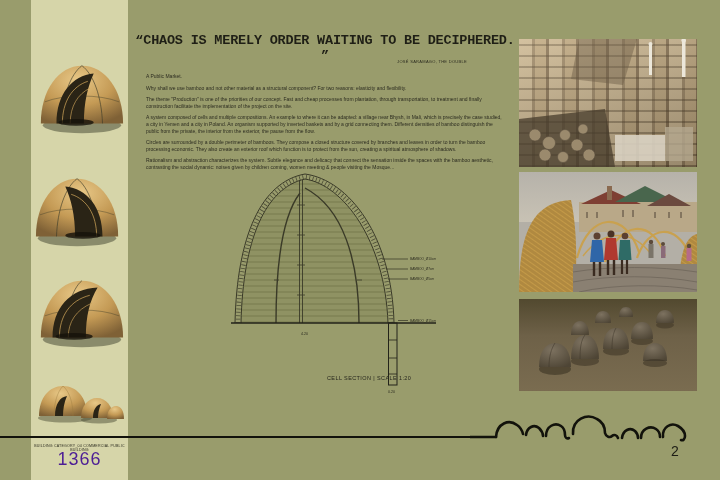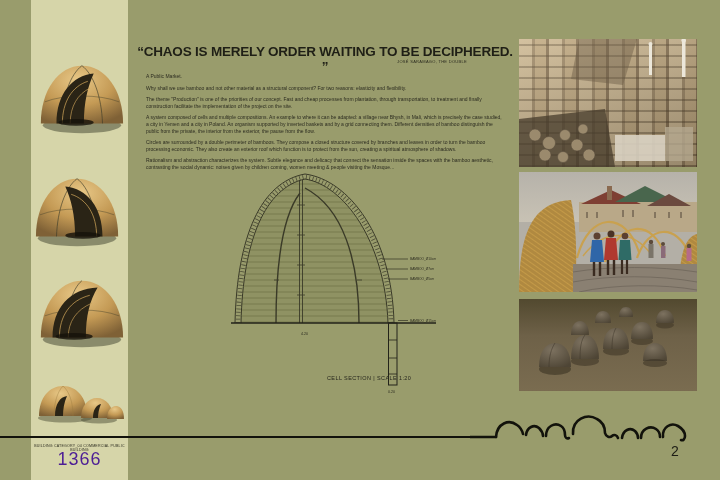--- a/index.html
+++ b/index.html
@@ -2,22 +2,22 @@
 <html><head>
 <meta charset="utf-8">
 <style>
   html,body{margin:0;padding:0;background:#6d6f4c;}
   .board{position:relative;width:720px;height:480px;background:#999c6c;overflow:hidden;
          font-family:"Liberation Sans",sans-serif;color:#26261c;}
   .abs{position:absolute;}
   
   .strip{left:31px;top:0;width:97px;height:480px;background:#d6d5a9;}
   
-  .quote{left:135px;top:44px;width:380px;text-align:center;font-size:13.5px;font-weight:700;
-         letter-spacing:-0.2px;color:#1f1f16;}
+  .quote{left:135px;top:33px;width:380px;text-align:center;font-size:13.5px;font-weight:700;
+         letter-spacing:-0.2px;color:#1f1f16;font-family:Liberation Mono, monospace;}
   .attribution{left:240px;top:59px;width:227px;text-align:right;font-size:4px;letter-spacing:.3px;color:#2c2c20;}
   
   .bodytext{left:146px;top:73px;width:358px;font-size:5px;line-height:1.32;color:#2c2c20;}
   .bodytext p{margin:0 0 5px 0;}
   
   .drawing{left:231px;top:160px;}
   .dr-line{stroke:#3a3a28;fill:none;}
   .dr-label{font-size:3.2px;fill:#2c2c20;font-family:"Liberation Sans",sans-serif;}
   .dr-cap{font-size:5.5px;fill:#26261c;letter-spacing:.4px;font-family:"Liberation Sans",sans-serif;}
   .dr-dim{font-size:3.6px;fill:#2c2c20;font-family:"Liberation Sans",sans-serif;}

